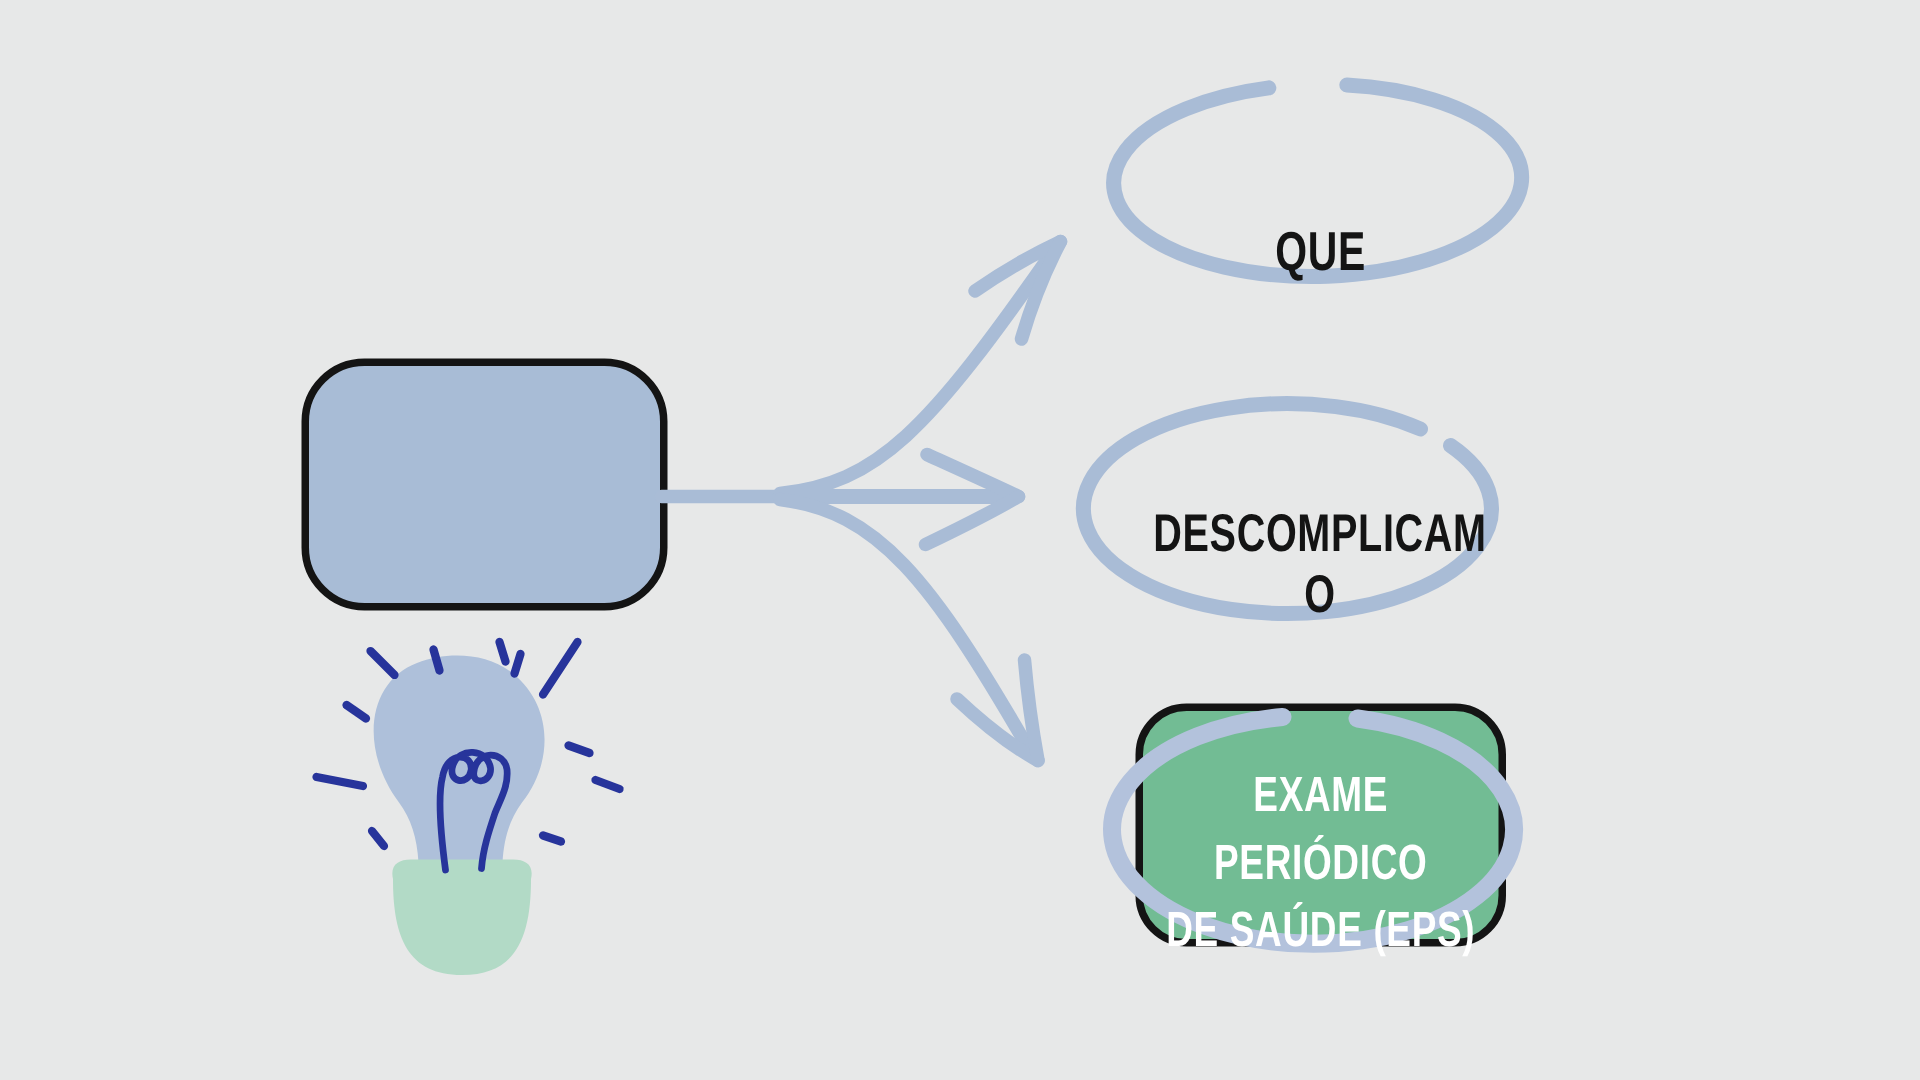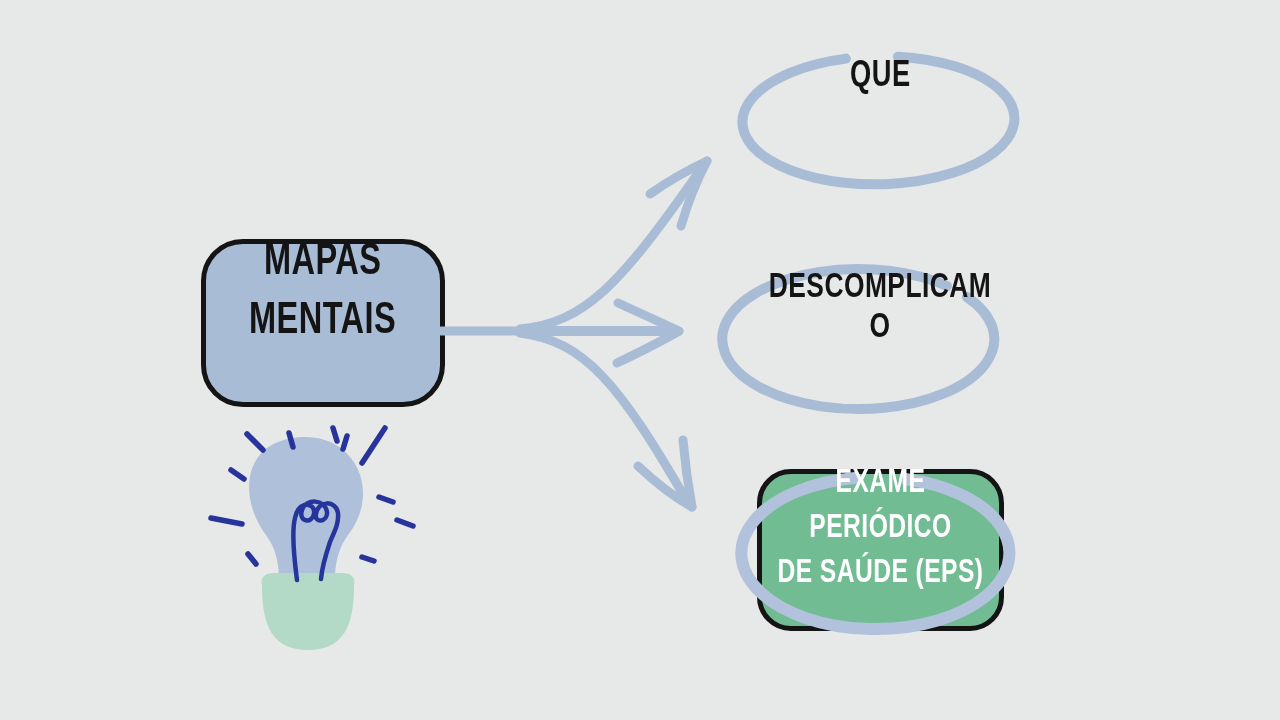--- a/index.html
+++ b/index.html
@@ -15,21 +15,21 @@
   .root-box{
     left:201px;top:239px;width:244px;height:168px;
     background:var(--blue-fill);border:5px solid var(--ink);border-radius:42px;
   }
   .eps-box{
     left:757px;top:469px;width:247px;height:162px;
     background:var(--green);border:5px solid var(--ink);border-radius:34px;
   }
   svg.overlay{position:absolute;left:0;top:0;z-index:2;pointer-events:none;}
   .label{
-    position:absolute;z-index:3;display:flex;align-items:flex-start;justify-content:center;
+    position:absolute;z-index:3;display:flex;align-items:flex-end;justify-content:center;
     text-align:center;font-weight:700;white-space:pre-line;pointer-events:none;
   }
   .label>span{display:block;transform:scale(0.88,1.18);letter-spacing:0.5px;white-space:pre-line;}
   .root-label{left:201px;top:239px;width:244px;height:168px;color:var(--ink);font-size:37px;line-height:1.35;}
   .que-label{left:745px;top:56px;width:270px;height:130px;color:var(--ink);font-size:31px;}
   .desc-label{left:745px;top:271px;width:270px;height:140px;color:var(--ink);font-size:30px;}
   .eps-label{left:757px;top:469px;width:247px;height:162px;color:var(--white);font-size:28px;line-height:1.35;}
 </style>
 </head>
 <body>
@@ -83,24 +83,20 @@
         <path d="M 379 497 L 393 502"></path>
         <path d="M 397 520 L 413 526"></path>
         <path d="M 362 557 L 374 561"></path>
         <path d="M 211 518 L 242 524"></path>
         <path d="M 231 470 L 244 479"></path>
         <path d="M 248 554 L 256 564"></path>
       </g>
     </g>
   </svg>
 
-  <div class="label root-label">
-    <span>MAPAS
-MENTAIS</span>
-  </div>
   <div class="label que-label">
     <span>QUE</span>
   </div>
   <div class="label eps-label">
     <span>EXAME PERIÓDICO
 DE SAÚDE (EPS)</span>
   </div>
   <div class="label desc-label">
     <span>DESCOMPLICAM O</span>
   </div>

